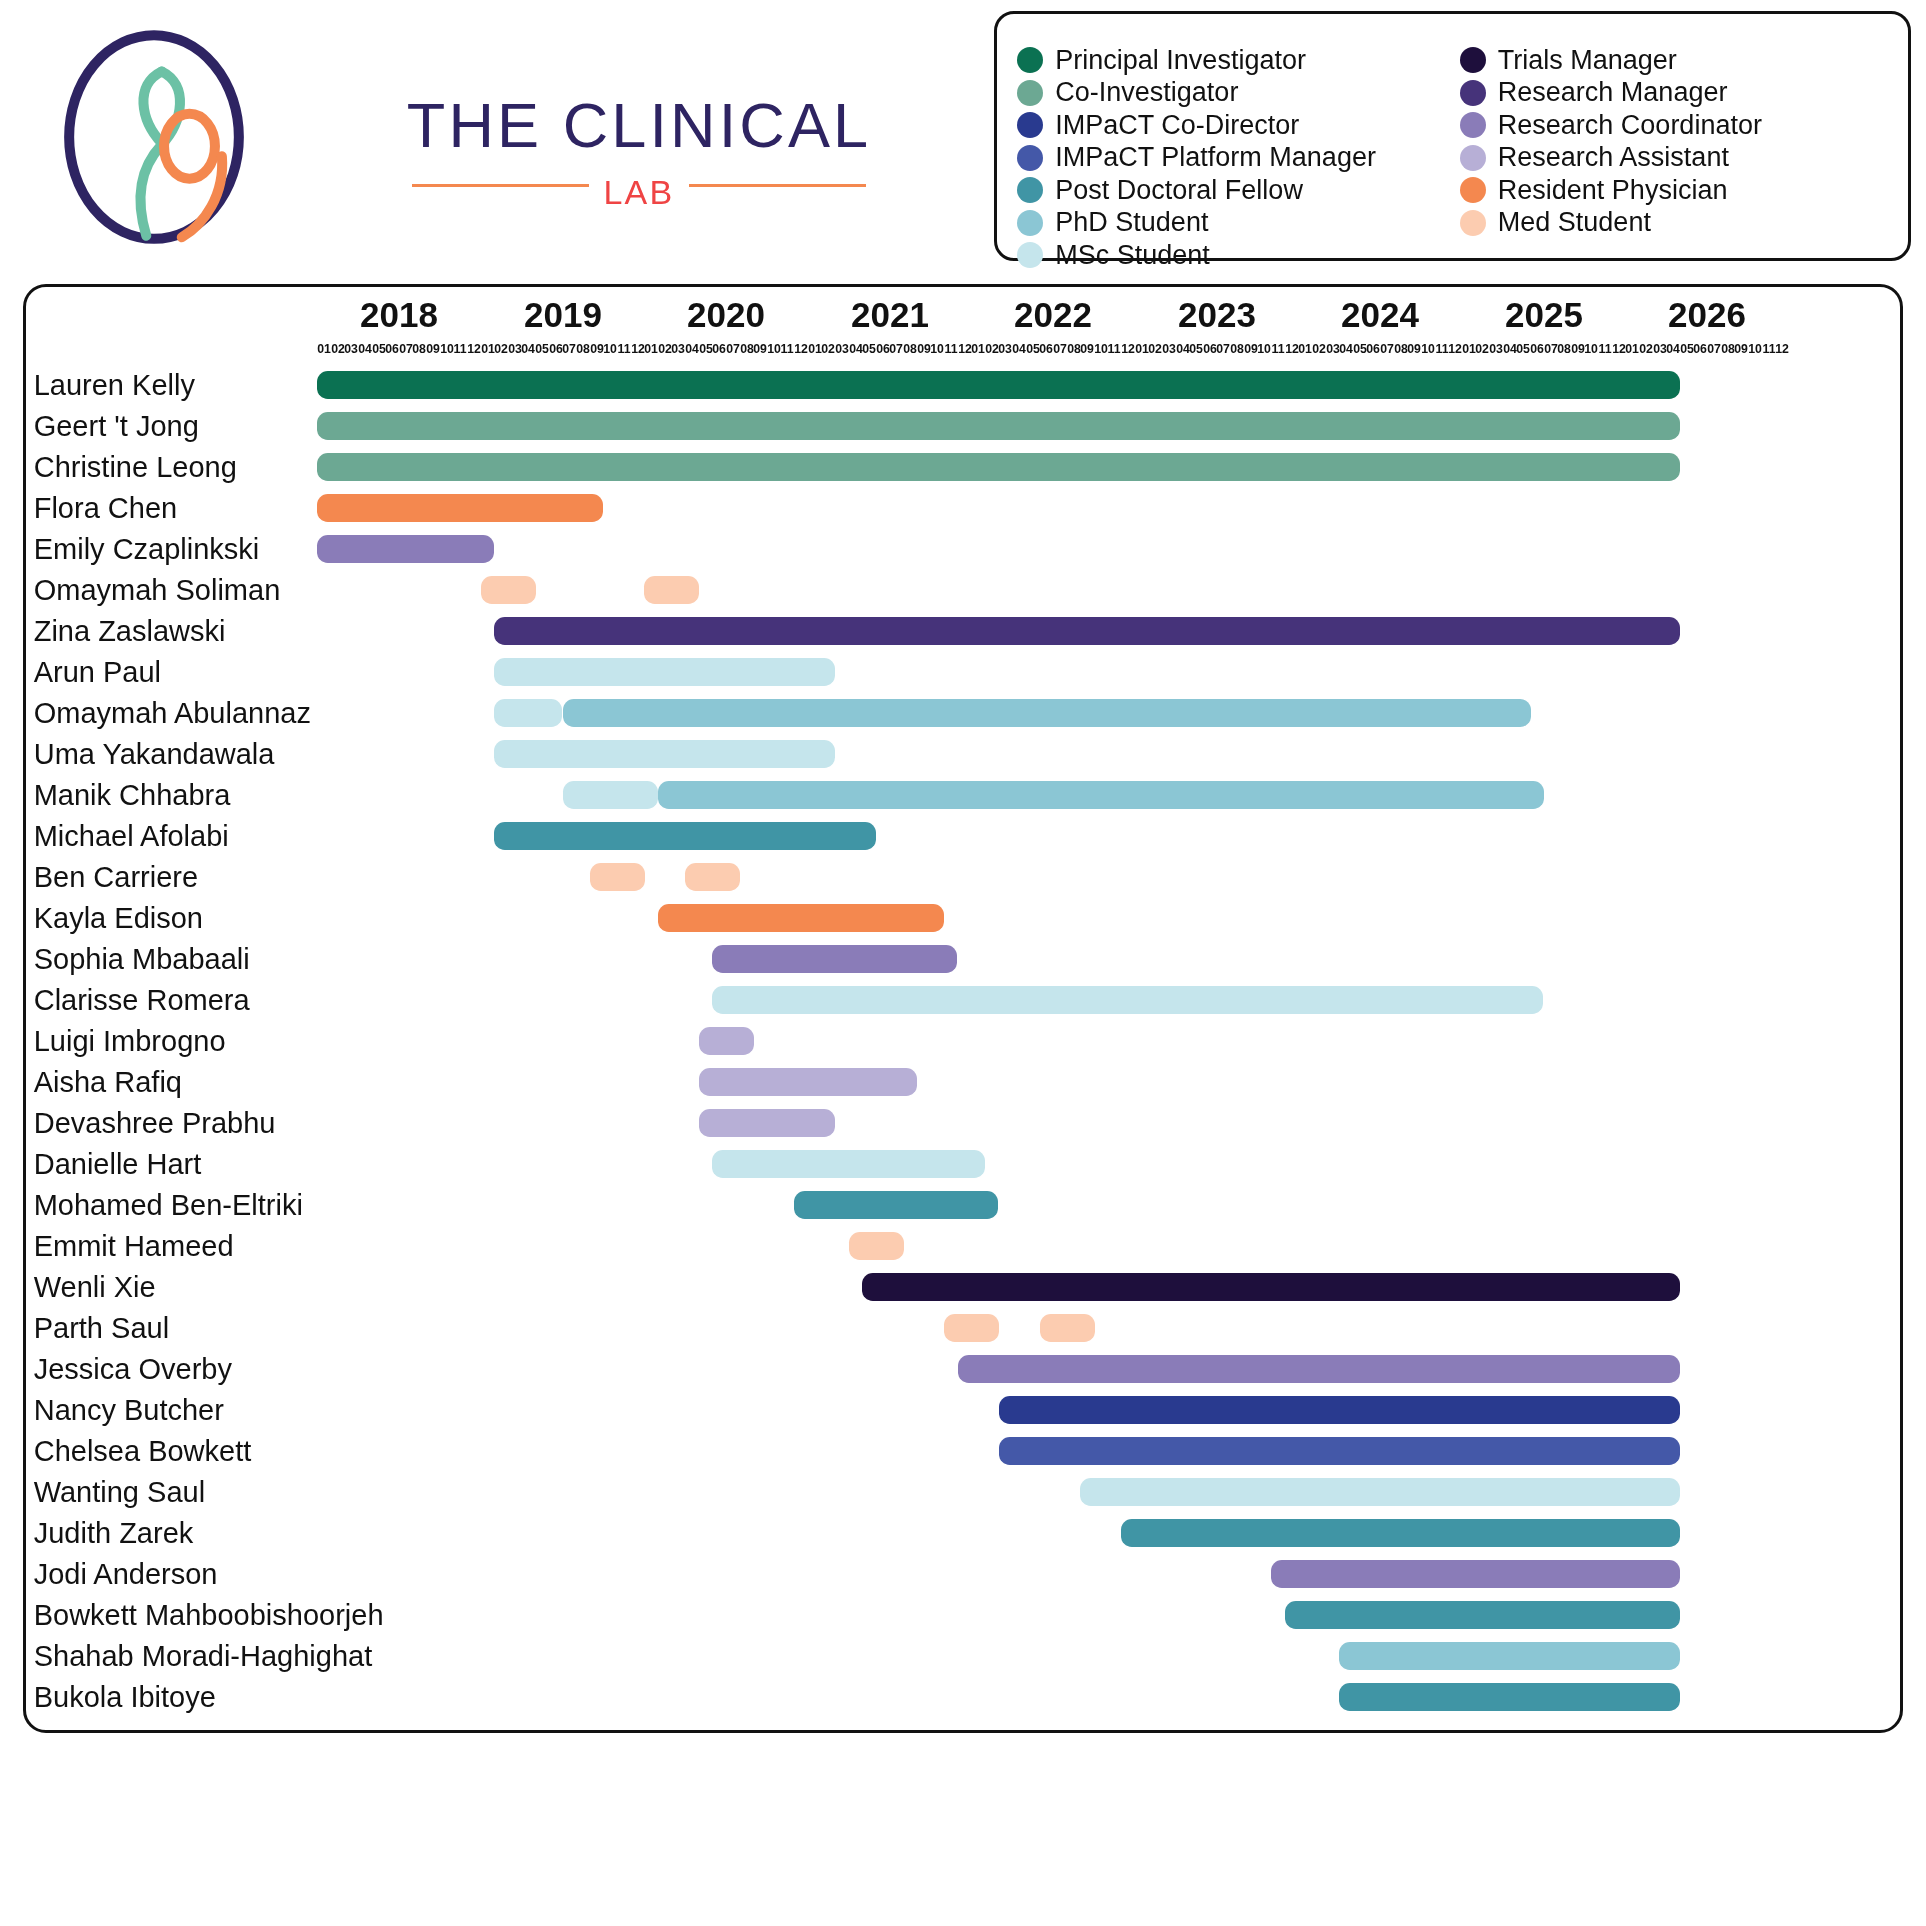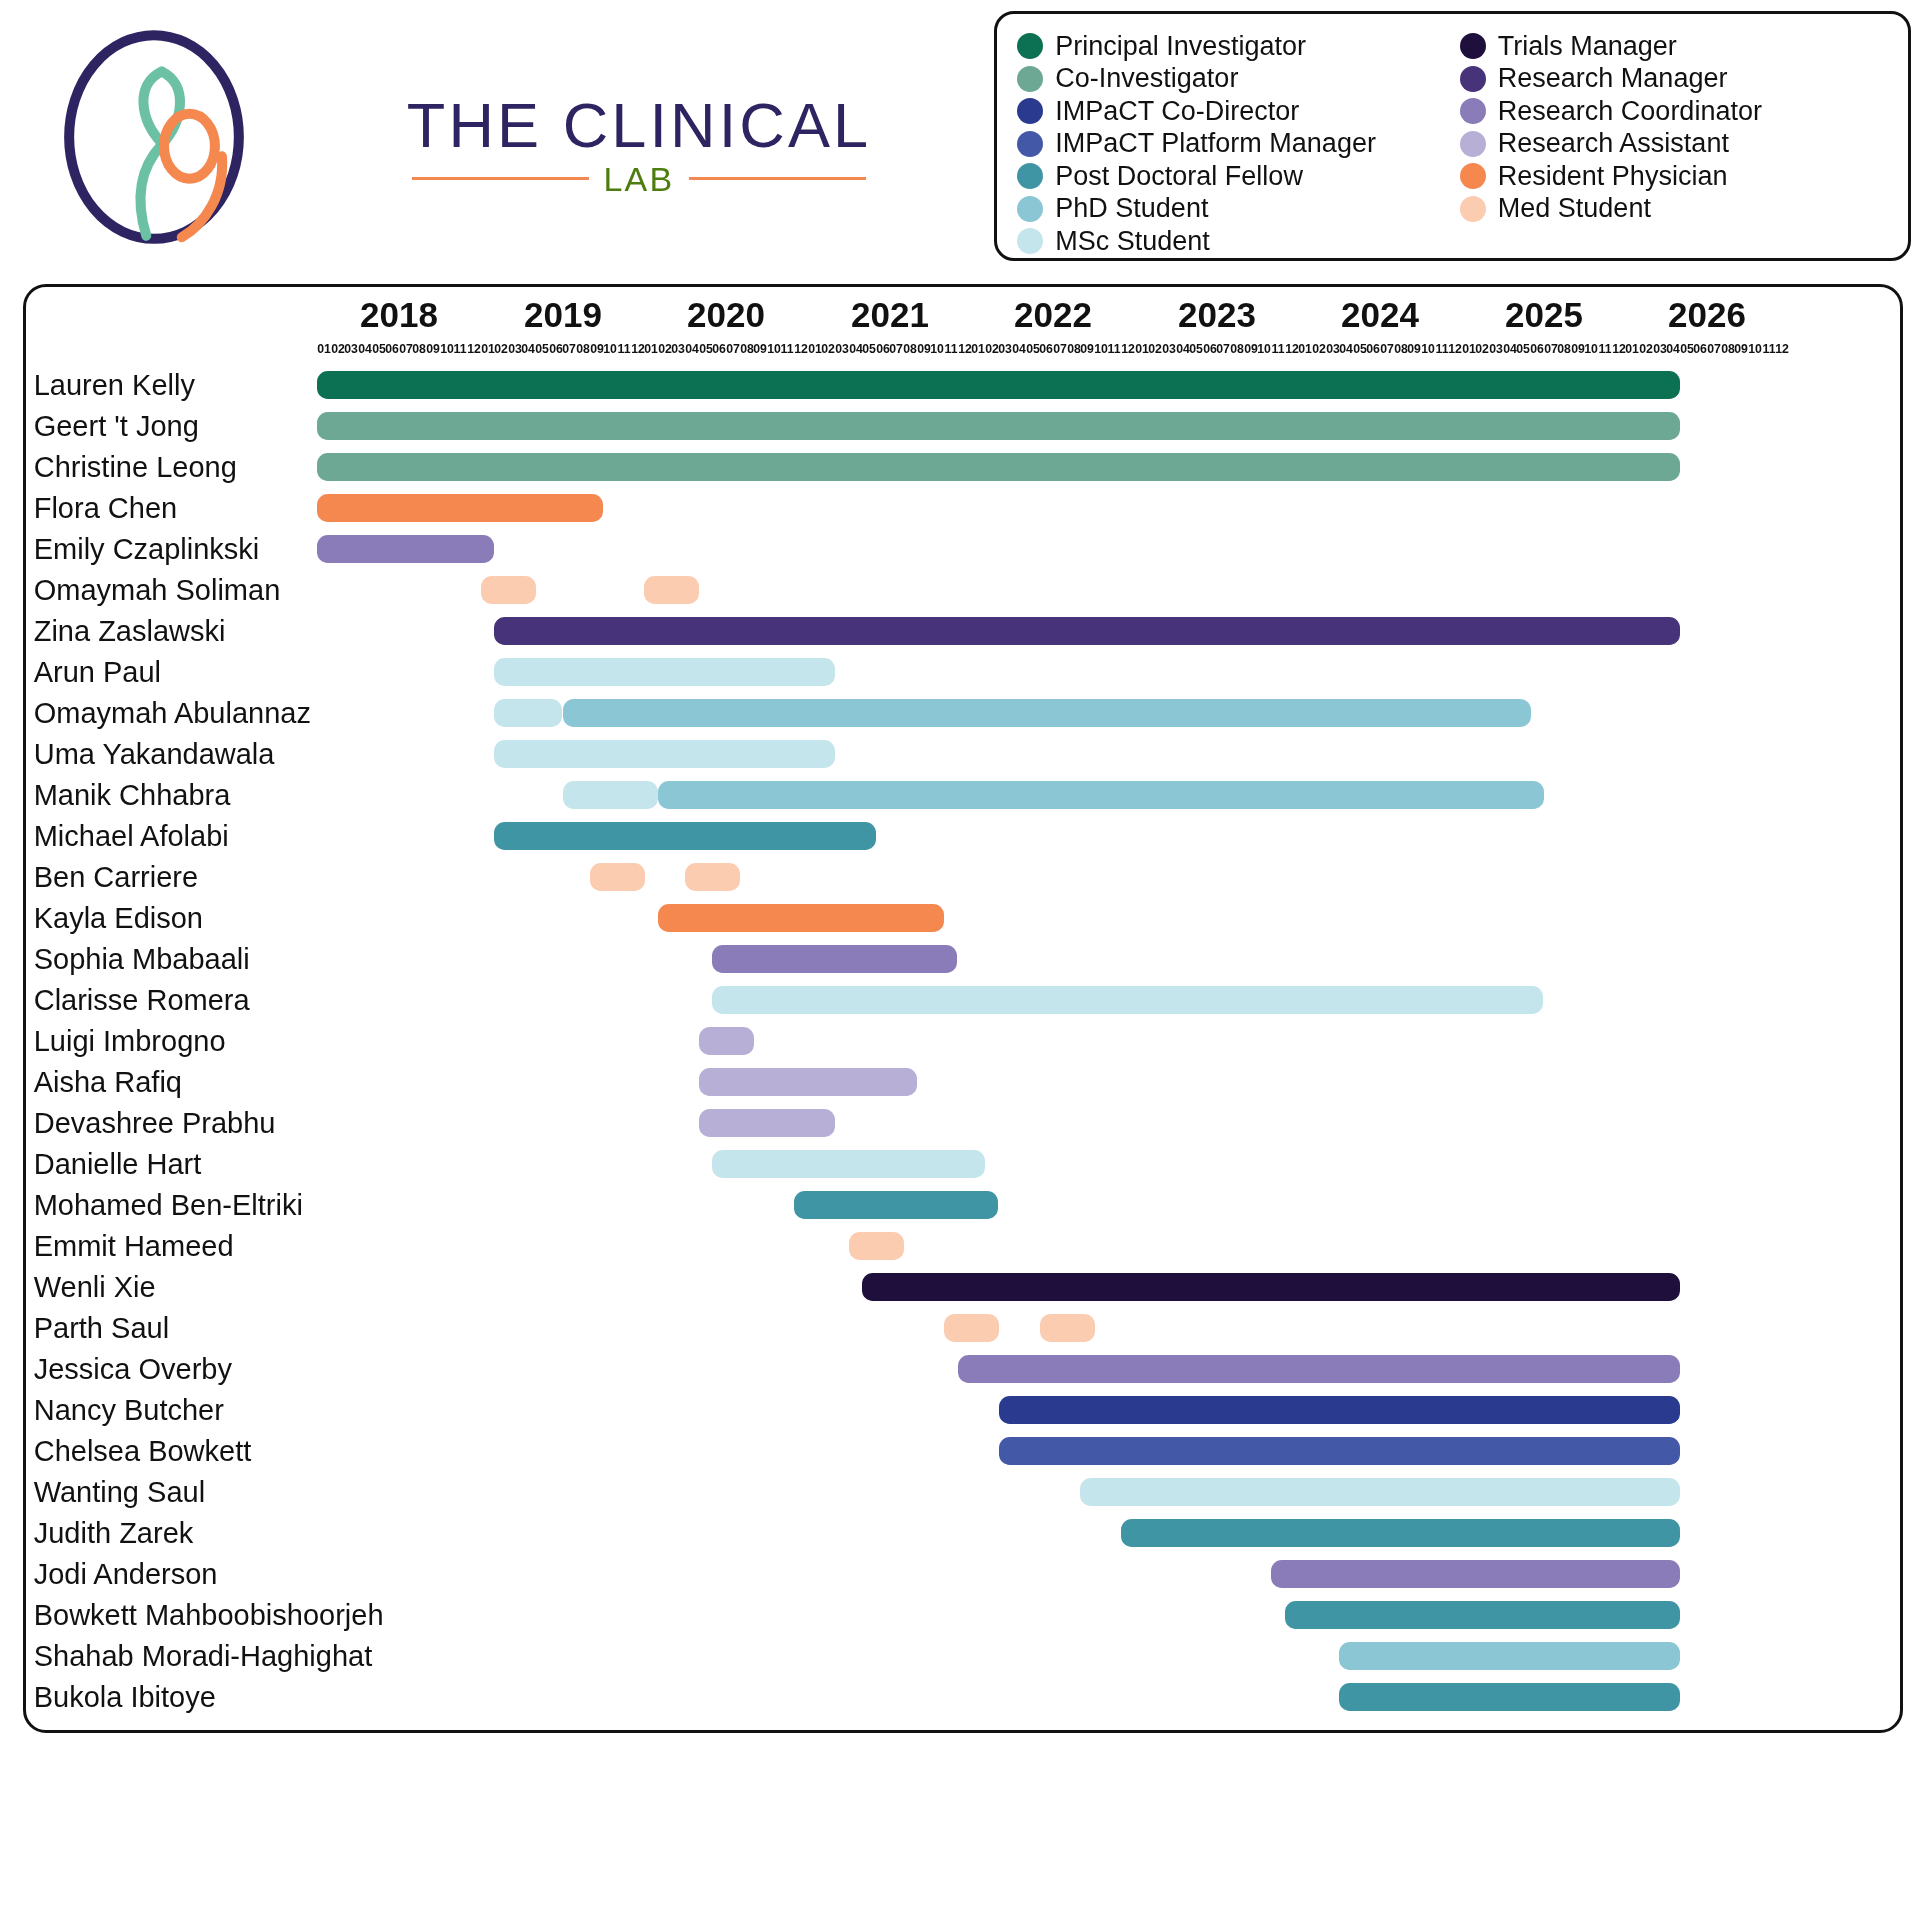--- a/index.html
+++ b/index.html
@@ -13,26 +13,26 @@
   .logo-wrap{position:absolute;left:46px;top:23px;width:925px;height:231px;}
   .logo-mark{position:absolute;left:0;top:6.2px;width:216px;height:216px;}
   .logo-text{position:absolute;left:254px;top:31px;width:678px;}
   .logo-line1{font-family:"Liberation Sans",sans-serif;font-size:63px;letter-spacing:3.1px;
      color:#2E2462;font-weight:400;line-height:1;text-align:center;margin-top:40px;}
   .logo-line2{font-family:"Liberation Sans",sans-serif;font-size:63px;letter-spacing:2.3px;
      color:#6CC1A5;font-weight:400;line-height:1.05;text-align:center;}
   .logo-line3row{display:flex;align-items:center;justify-content:center;margin-top:4.6px;gap:14px;}
   .logo-rule{height:3.1px;background:#F4884F;flex:1 1 auto;max-width:177px;}
   .logo-line3{font-family:"Liberation Sans",sans-serif;font-size:34px;letter-spacing:2.3px;
-     color:#4d7c0f;font-weight:400;line-height:1;}
+     color:#ef4444;font-weight:400;line-height:1;margin-top:13px;}
 
   
   .legend{position:absolute;left:994px;top:10.8px;width:917px;height:250px;
      border:3.9px solid #111;border-radius:20px;background:#fff;box-sizing:border-box;
-     padding:17px 20px;display:flex;gap:14px;}
+     padding:31px 20px;display:flex;gap:14px;}
   .legend-col{display:flex;flex-direction:column;gap:1.5px;flex:1;}
   .legend-item{display:flex;align-items:center;gap:12.3px;height:31px;}
   .legend-dot{width:26px;height:26px;border-radius:50%;flex:0 0 auto;}
   .legend-label{font-size:27px;color:#111;font-family:"Liberation Sans",sans-serif;white-space:nowrap;}
 
   
   .chart{position:absolute;left:23px;top:284px;width:1880px;height:1449px;
      border:3.9px solid #111;border-radius:23px;background:#fff;box-sizing:border-box;}
 
   .axis{position:absolute;left:0;top:0;width:100%;height:85px;}

